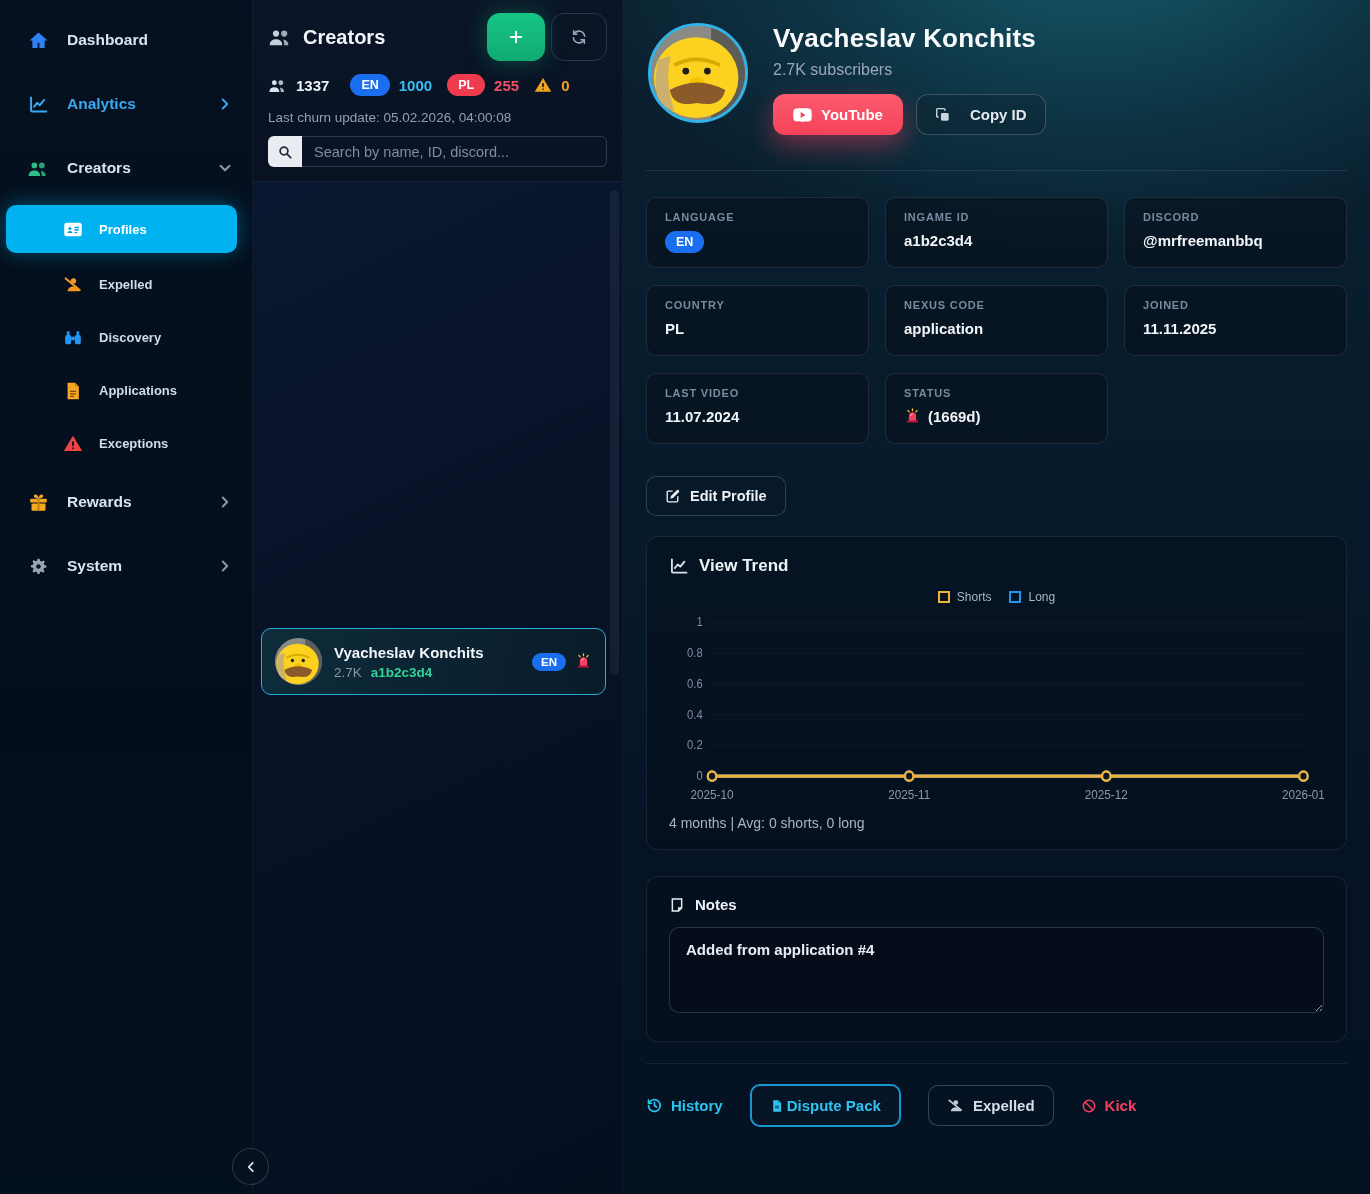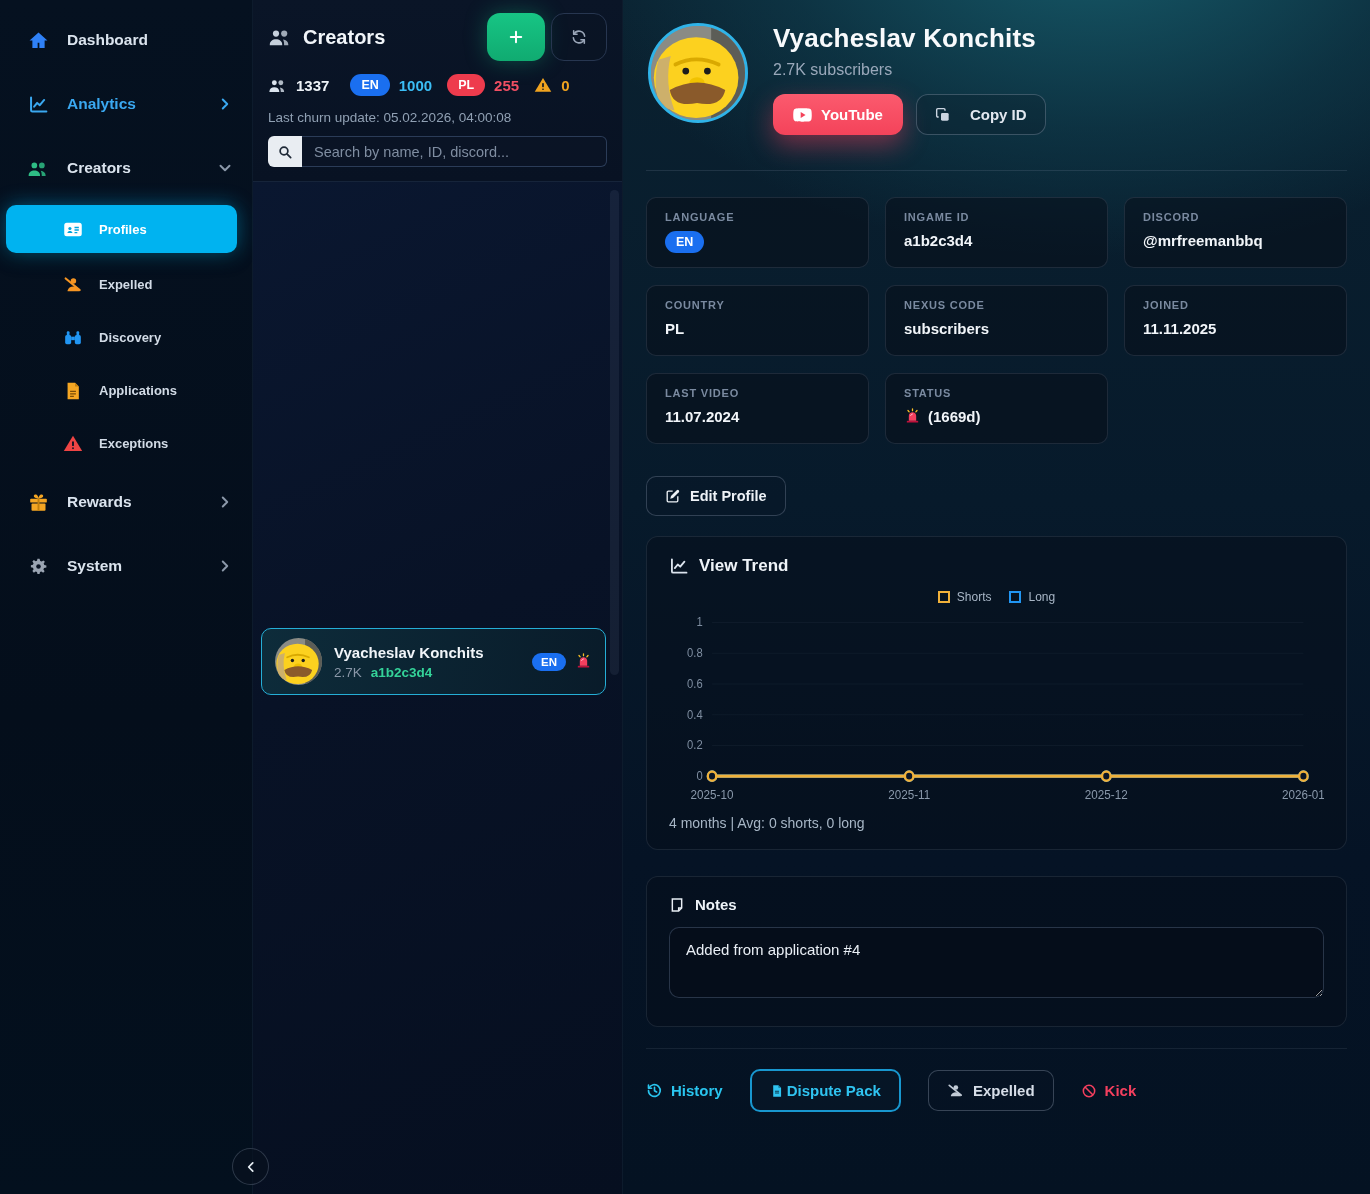--- a/index.html
+++ b/index.html
@@ -79,21 +79,21 @@
   .panel-title { display:flex; align-items:center; gap:10px; font-size:17px; font-weight:700; color:#eef3f8; }
   .legend-row { display:flex; justify-content:center; gap:18px; margin-top:14px; }
   .legend-item { display:flex; align-items:center; gap:7px; font-size:12px; color:#a8b6c6; cursor:pointer; }
   .legend-box { width:12px; height:12px; border:2.5px solid #f0b13a; background:rgba(6,13,24,.2); }
   .trend-svg { width:100%; height:205px; margin-top:2px; }
   .trend-svg text { font-family:"Liberation Sans",sans-serif; }
   .trend-footer { margin-top:4px; font-size:14px; color:#a7b6c6; }
 
   .notes-card { margin-top:26px; padding-bottom:24px; }
   .notes-title { font-size:15px; }
-  .notes-area { width:100%; height:71px; margin-top:14px; background:rgba(5,12,24,.6); border:1px solid rgba(110,130,160,.35); border-radius:10px; padding:13px 16px; color:#e9eef5; font-size:15px; font-family:"Liberation Sans",sans-serif; resize:both; outline:none; }
+  .notes-area { width:100%; height:86px; margin-top:14px; background:rgba(5,12,24,.6); border:1px solid rgba(110,130,160,.35); border-radius:10px; padding:13px 16px; color:#e9eef5; font-size:15px; font-family:"Liberation Sans",sans-serif; resize:both; outline:none;font-weight:bold; }
 
   .footer-actions { margin-top:21px; border-top:1px solid rgba(148,163,184,.12); padding-top:20px; display:flex; align-items:center; gap:27px; }
   .btn-link-cyan { display:inline-flex; align-items:center; gap:8px; background:none; border:none; color:#29c5ef; font-weight:700; font-size:15px; cursor:pointer; font-family:inherit; }
   .btn-outline-cyan { display:inline-flex; align-items:center; gap:3px; border-radius:10px; padding:11px 18px; background:rgba(10,30,46,.25); border:2px solid #1897cf; color:#2fc3f0; font-weight:700; font-size:15px; cursor:pointer; font-family:inherit; }
   .btn-outline-gray { display:inline-flex; align-items:center; gap:9px; border-radius:10px; padding:11px 18px; background:rgba(10,22,36,.2); border:1px solid rgba(148,163,184,.35); color:#d7dee8; font-weight:700; font-size:15px; cursor:pointer; font-family:inherit; }
   .btn-link-red { display:inline-flex; align-items:center; gap:8px; background:none; border:none; color:#f43f5e; font-weight:700; font-size:15px; cursor:pointer; font-family:inherit; }
 </style>
 </head>
 <body>
 
@@ -393,21 +393,21 @@
       <div class="info-card">
         <div class="info-label">DISCORD</div>
         <div class="info-value">@mrfreemanbbq</div>
       </div>
       <div class="info-card">
         <div class="info-label">COUNTRY</div>
         <div class="info-value">PL</div>
       </div>
       <div class="info-card">
         <div class="info-label">NEXUS CODE</div>
-        <div class="info-value">subscribers</div>
+        <div class="info-value">application</div>
       </div>
       <div class="info-card">
         <div class="info-label">JOINED</div>
         <div class="info-value">11.11.2025</div>
       </div>
       <div class="info-card">
         <div class="info-label">LAST VIDEO</div>
         <div class="info-value">11.07.2024</div>
       </div>
       <div class="info-card">

